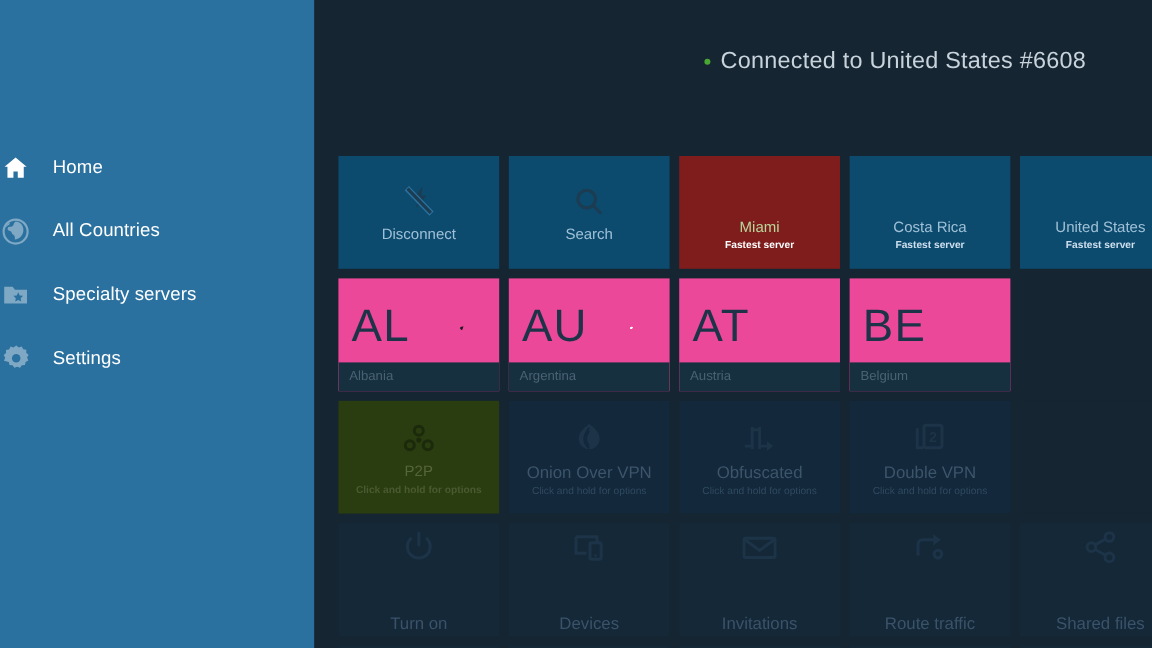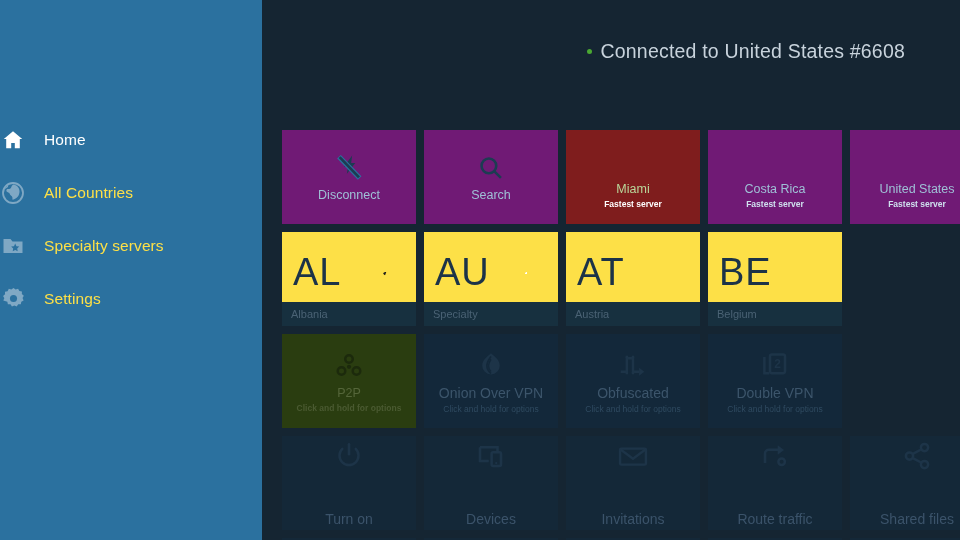--- a/index.html
+++ b/index.html
@@ -25,21 +25,21 @@
   }
   .nav-icon {
     width: 26px; height: 26px;
     display: flex; align-items: center; justify-content: center;
     flex: 0 0 26px;
   }
   .nav-icon svg { display: block; }
   .nav-label {
     margin-left: 18px;
     font-size: 15.5px;
-    color: #fde047;
+    color: #ffffff;
     letter-spacing: 0.1px;
     white-space: nowrap;
   }
   .nav-item.active .nav-label { color: #ffffff; }
   .nav-item .ic-fill { fill: #7fa8c4; }
   .nav-item.active .ic-fill { fill: #ffffff; }
 
   
   #main {
     flex: 1 1 auto; height: 540px;
@@ -71,21 +71,21 @@
   .tile {
     width: 134px; height: 94px;
     flex: 0 0 134px;
     position: relative;
     overflow: hidden;
     cursor: pointer;
     background: #152c3f;
   }
 
   
-  .tile.action { background: #701a75; }
+  .tile.action { background: #0c4a6e; }
   .tile.action.focus { background: #7f1d1d; }
   .tile-inner {
     position: absolute; inset: 0;
     display: flex; flex-direction: column;
     align-items: center; justify-content: center;
   }
   .tile-ic { height: 34px; display:flex; align-items:center; justify-content:center; margin-bottom: 4px; }
   .tile-label {
     font-size: 12.5px; color: #9db4c6;
     line-height: 1.1; text-align: center;
@@ -103,21 +103,21 @@
   .tile.dim .tile-label { color: #3c556b; font-size: 14px; }
   .tile.dim .tile-sub { color: #2f4a60; font-weight: normal; font-size: 8.5px; }
   .tile.dim-green { background: #2a3d10; }
   .tile.dim-green .tile-label { color: #55663a; }
   .tile.dim-green .tile-sub { color: #4a5a31; }
   .tile.mesh { background: #142838; }
   .tile.mesh .tile-label { color: #3b5management; margin-top: 35px; }
   .tile.mesh .tile-label { color: #3b536a; font-size: 14px; }
 
   
-  .tile.country { background: #fde047; }
+  .tile.country { background: #ec4899; }
   .cc {
     position: absolute; left: 11px; top: 21px;
     font-size: 38px; font-weight: 300;
     color: #1c3348; letter-spacing: 1px; line-height: 1;
   }
   .cflag {
     position: absolute; right: 13px; top: 40px;
     width: 20px; height: 14px; border-radius: 2.5px;
     overflow: hidden;
   }
@@ -312,21 +312,21 @@
         <div class="tile country">
           <span class="cc">AU</span>
           <span class="cflag">
             <span class="flag-au">
               <span class="ujc1"></span><span class="ujc2"></span><span class="ujr1"></span><span class="ujr2"></span>
               <span class="st" style="left:72%;top:22%"></span><span class="st" style="left:82%;top:52%"></span>
               <span class="st" style="left:64%;top:62%"></span><span class="st" style="left:24%;top:76%"></span>
             </span>
           </span>
           <span class="cbar">
-              <span class="cname">Specialty</span>
+              <span class="cname">Argentina</span>
             </span>
         </div>
 
         <div class="tile country">
           <span class="cc">AT</span>
           <span class="cflag"><span class="flag-at"><span class="t"></span><span class="b"></span></span></span>
           <span class="cbar">
               <span class="cname">Austria</span>
             </span>
         </div>

